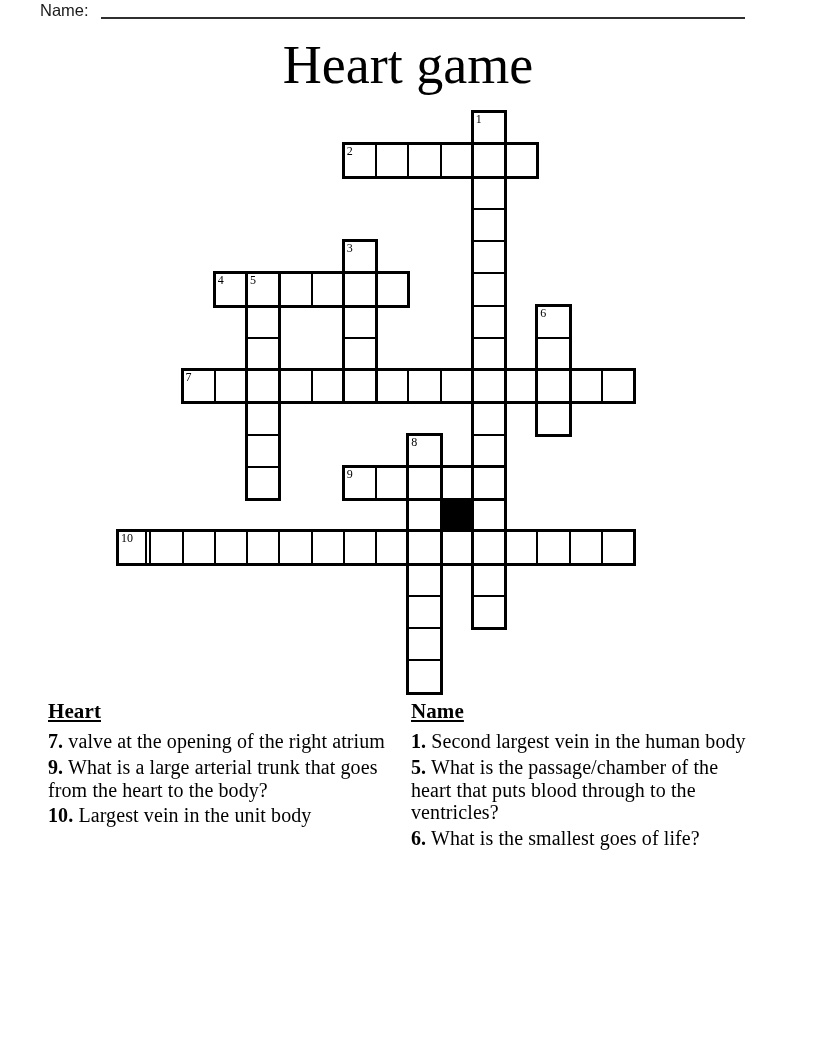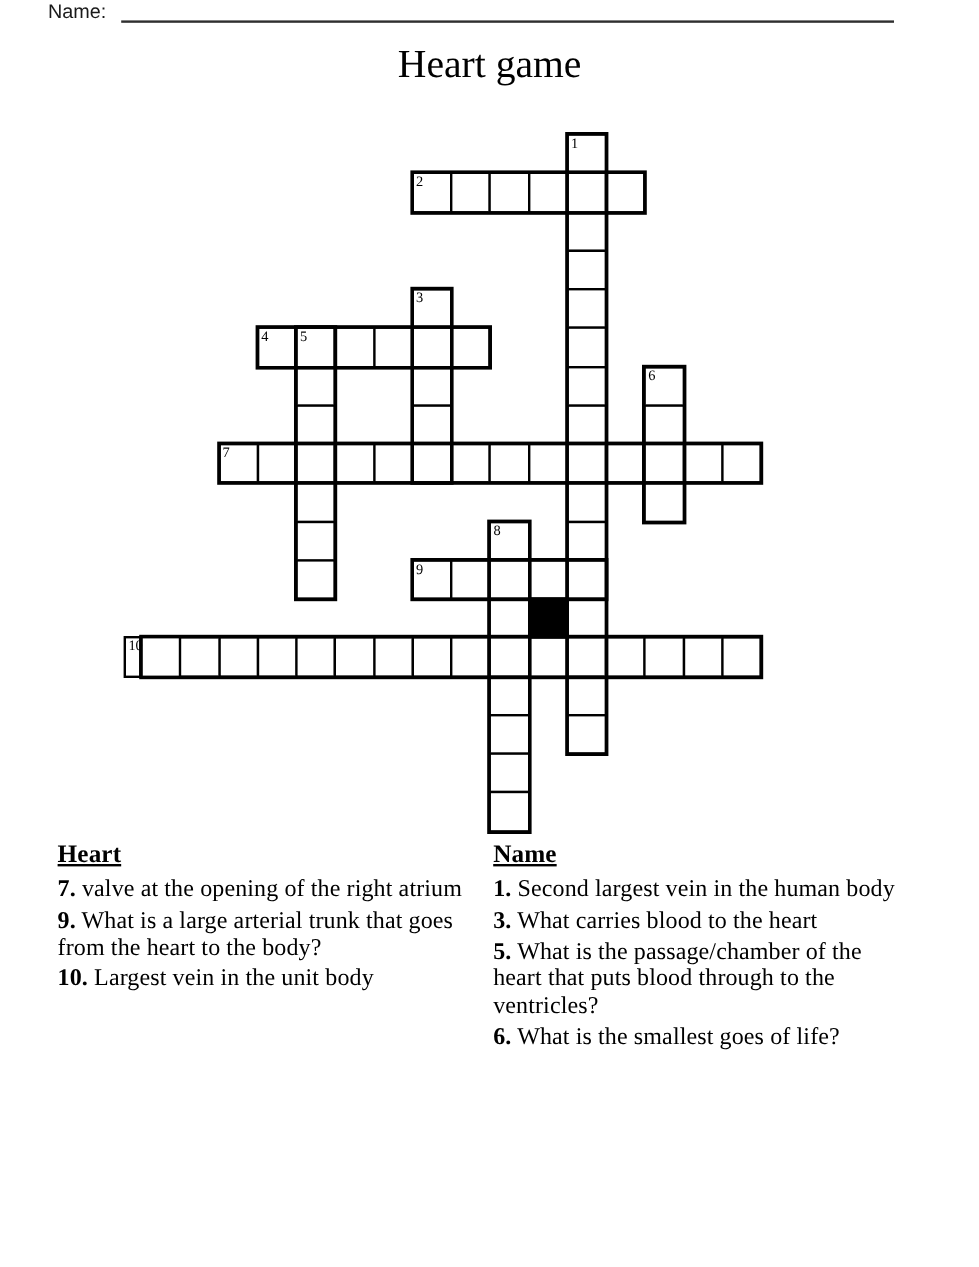--- a/index.html
+++ b/index.html
@@ -25,21 +25,21 @@
     position: absolute;
     left: 101px; top: 2px;
     width: 644px; height: 15px;
     border-bottom: 2px solid #2f2f2f;
   }
   #title {
     position: absolute;
     left: 0; top: 38px;
     width: 100%;
     text-align: center;
-    font-size: 33px;
+    font-size: 54px;
     line-height: 1.0;
     font-family: "Liberation Serif", serif;
   }
   
   #grid { position: absolute; left: 0; top: 0; width: 816px; height: 1056px; }
   .cell {
     position: absolute;
     box-sizing: border-box;
     border: 2px solid #000;
     background: #fff;
@@ -163,21 +163,21 @@
       <div class="cell" style="left: 407.25px; top: 530.25px; width: 34.25px; height: 34.25px;"></div>
       <div class="cell" style="left: 407.25px; top: 562.5px; width: 34.25px; height: 34.25px;"></div>
       <div class="cell" style="left: 407.25px; top: 594.75px; width: 34.25px; height: 34.25px;"></div>
       <div class="cell" style="left: 407.25px; top: 627px; width: 34.25px; height: 34.25px;"></div>
       <div class="cell" style="left: 407.25px; top: 659.25px; width: 34.25px; height: 34.25px;"></div>
       <div class="cell" style="left: 342.75px; top: 465.75px; width: 34.25px; height: 34.25px;">
         <span class="num">9</span>
       </div>
       <div class="cell" style="left: 375px; top: 465.75px; width: 34.25px; height: 34.25px;"></div>
       <div class="cell" style="left: 439.5px; top: 465.75px; width: 34.25px; height: 34.25px;"></div>
-      <div class="cell" style="left: 103px; top: 530.25px; width: 15px; height: 34.25px;">
+      <div class="cell" style="left: 117px; top: 530.25px; width: 30px; height: 34.25px;">
         <span class="num">10</span>
       </div>
       <div class="cell" style="left: 149.25px; top: 530.25px; width: 34.25px; height: 34.25px;"></div>
       <div class="cell" style="left: 181.5px; top: 530.25px; width: 34.25px; height: 34.25px;"></div>
       <div class="cell" style="left: 213.75px; top: 530.25px; width: 34.25px; height: 34.25px;"></div>
       <div class="cell" style="left: 246px; top: 530.25px; width: 34.25px; height: 34.25px;"></div>
       <div class="cell" style="left: 278.25px; top: 530.25px; width: 34.25px; height: 34.25px;"></div>
       <div class="cell" style="left: 310.5px; top: 530.25px; width: 34.25px; height: 34.25px;"></div>
       <div class="cell" style="left: 342.75px; top: 530.25px; width: 34.25px; height: 34.25px;"></div>
       <div class="cell" style="left: 375px; top: 530.25px; width: 34.25px; height: 34.25px;"></div>
@@ -205,19 +205,18 @@
         <p class="clue"><span class="cnum">7.</span><span class="ctext"> valve at the opening of the right atrium</span></p>
         <p class="clue"><span class="cnum">9.</span><span class="ctext"> What is a large arterial trunk that goes from the heart to the body?</span></p>
         <p class="clue"><span class="cnum">10.</span><span class="ctext"> Largest vein in the unit body</span></p>
       </div>
   </div>
 
   <div id="down-clues" class="clue-col">
     <p class="clue-heading">Name</p>
     <div>
         <p class="clue"><span class="cnum">1.</span><span class="ctext"> Second largest vein in the human body</span></p>
-        <p class="clue"><span class="cnum">3.</span><span class="ctext"> What carries blood to the heart</span></p>
         <p class="clue"><span class="cnum">5.</span><span class="ctext"> What is the passage/chamber of the heart that puts blood through to the ventricles?</span></p>
         <p class="clue"><span class="cnum">6.</span><span class="ctext"> What is the smallest goes of life?</span></p>
       </div>
   </div>
 
 </div>
 
 </body></html>

